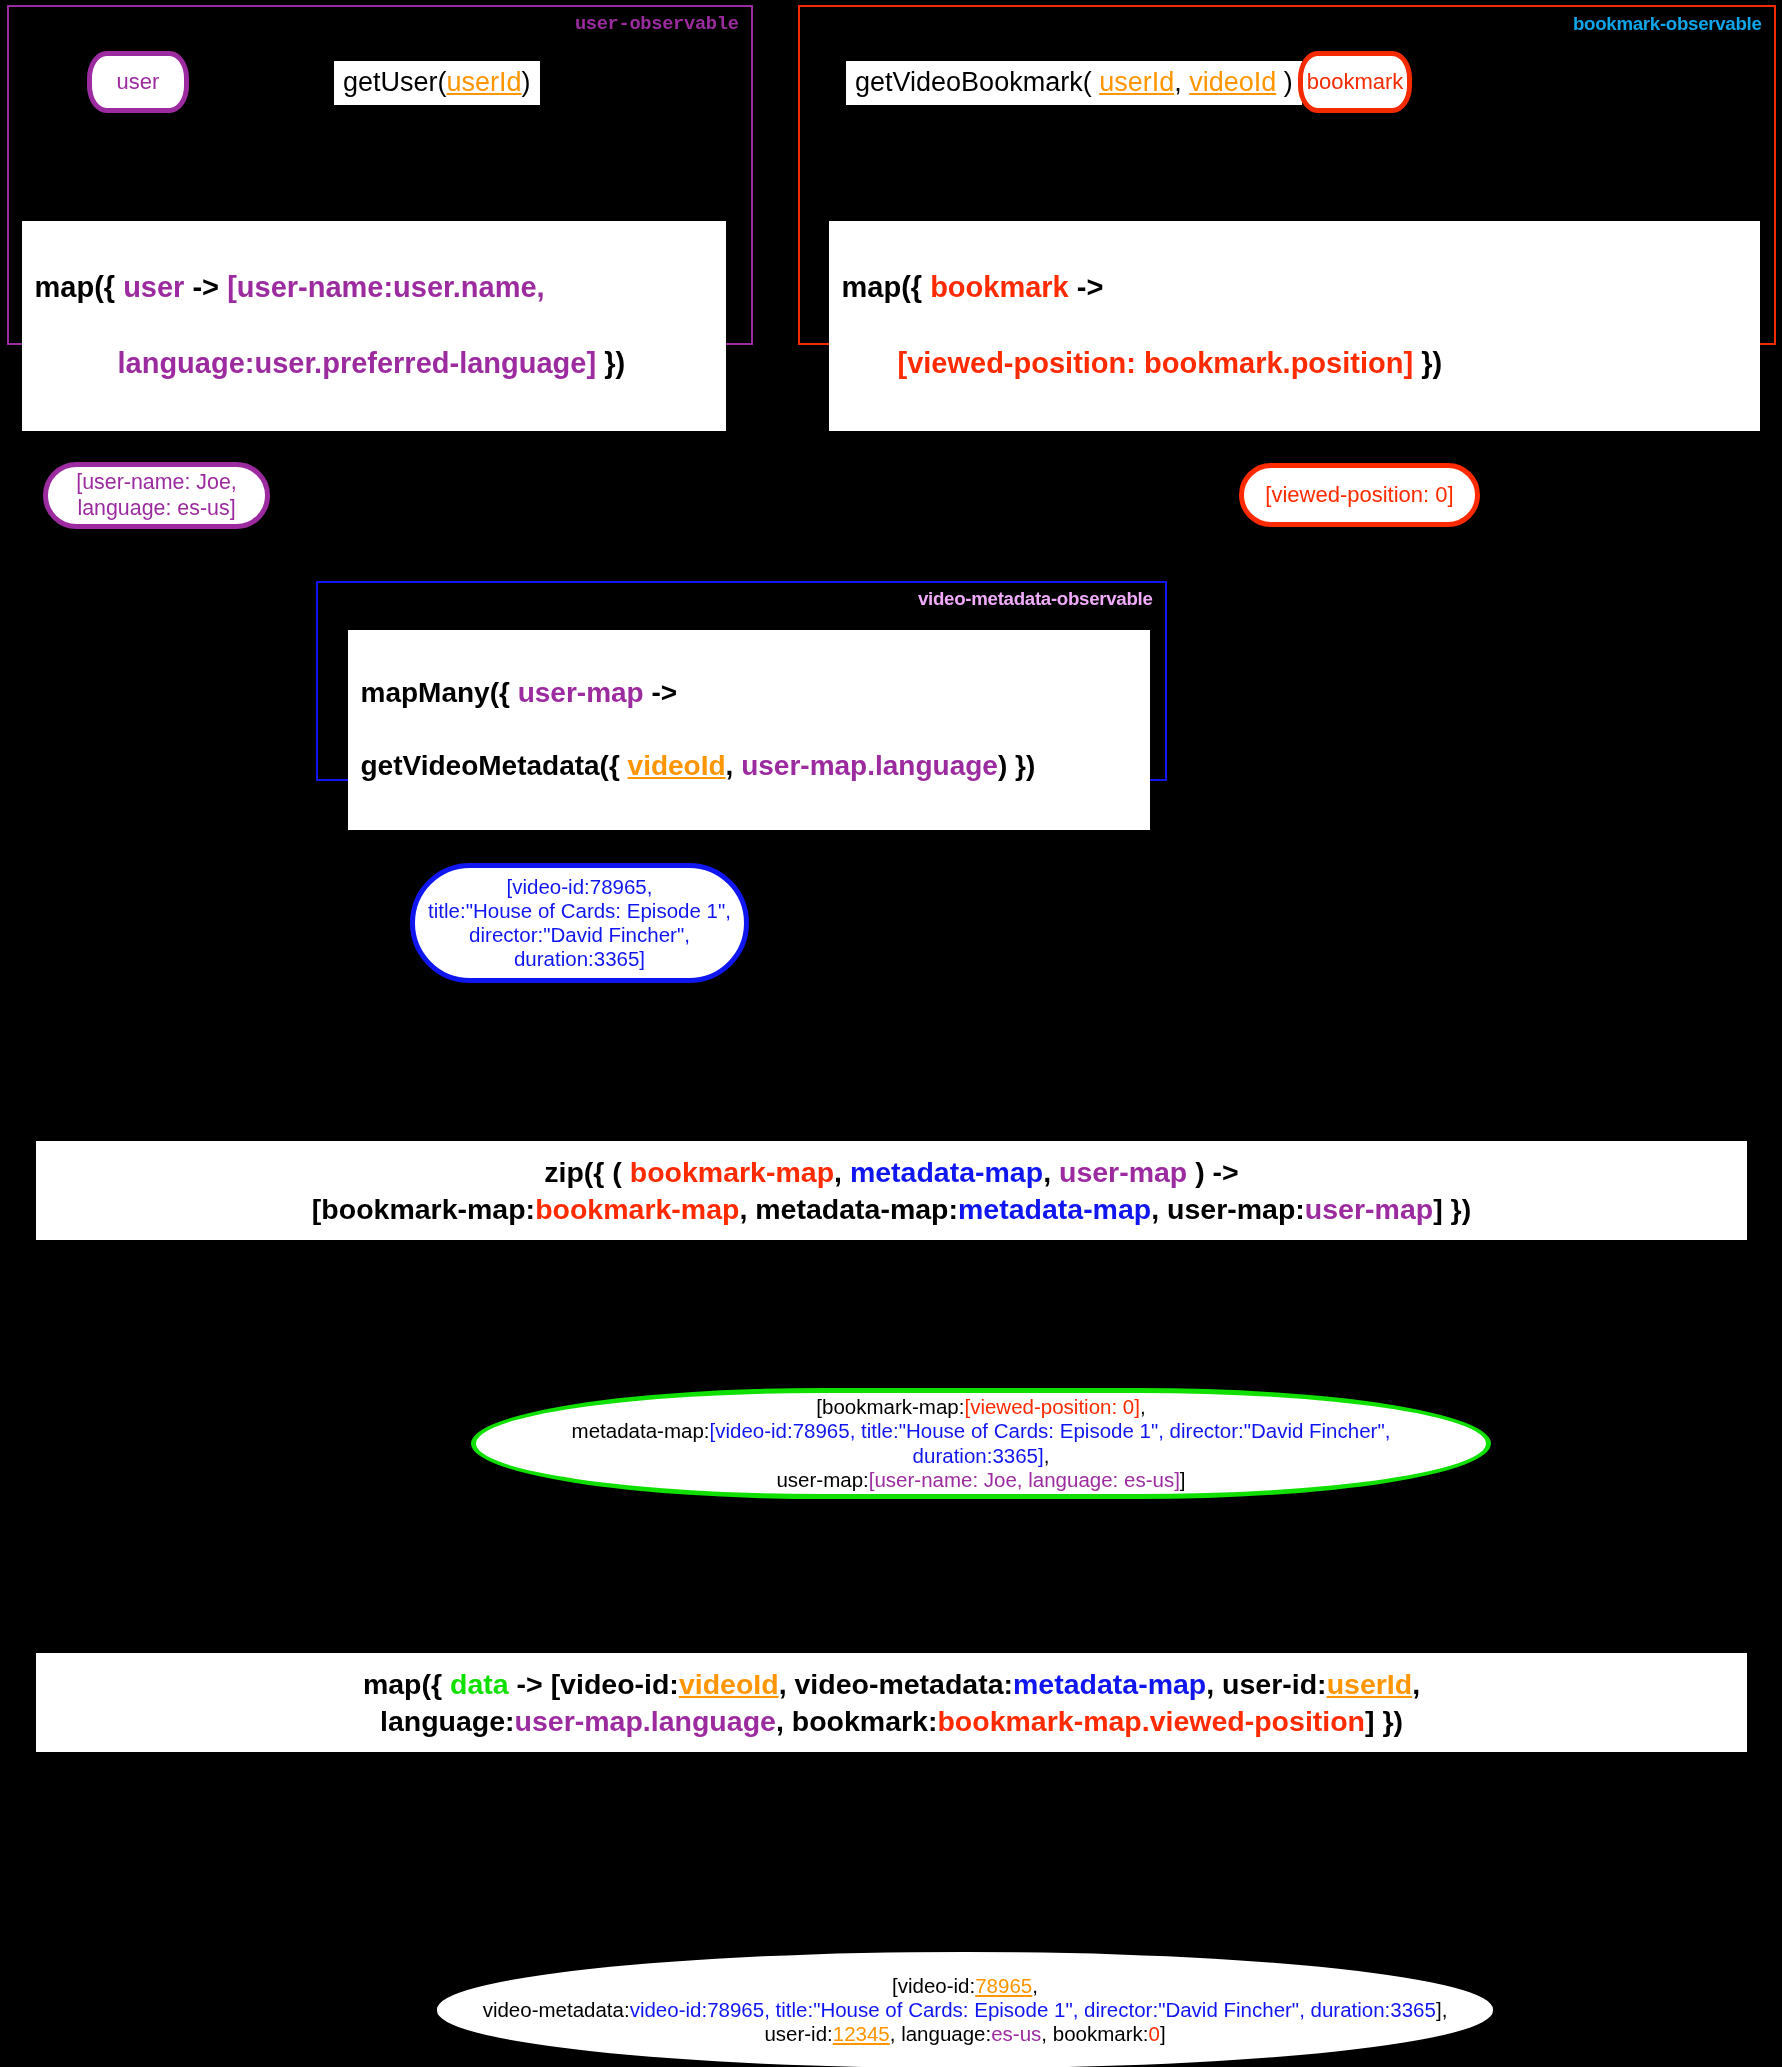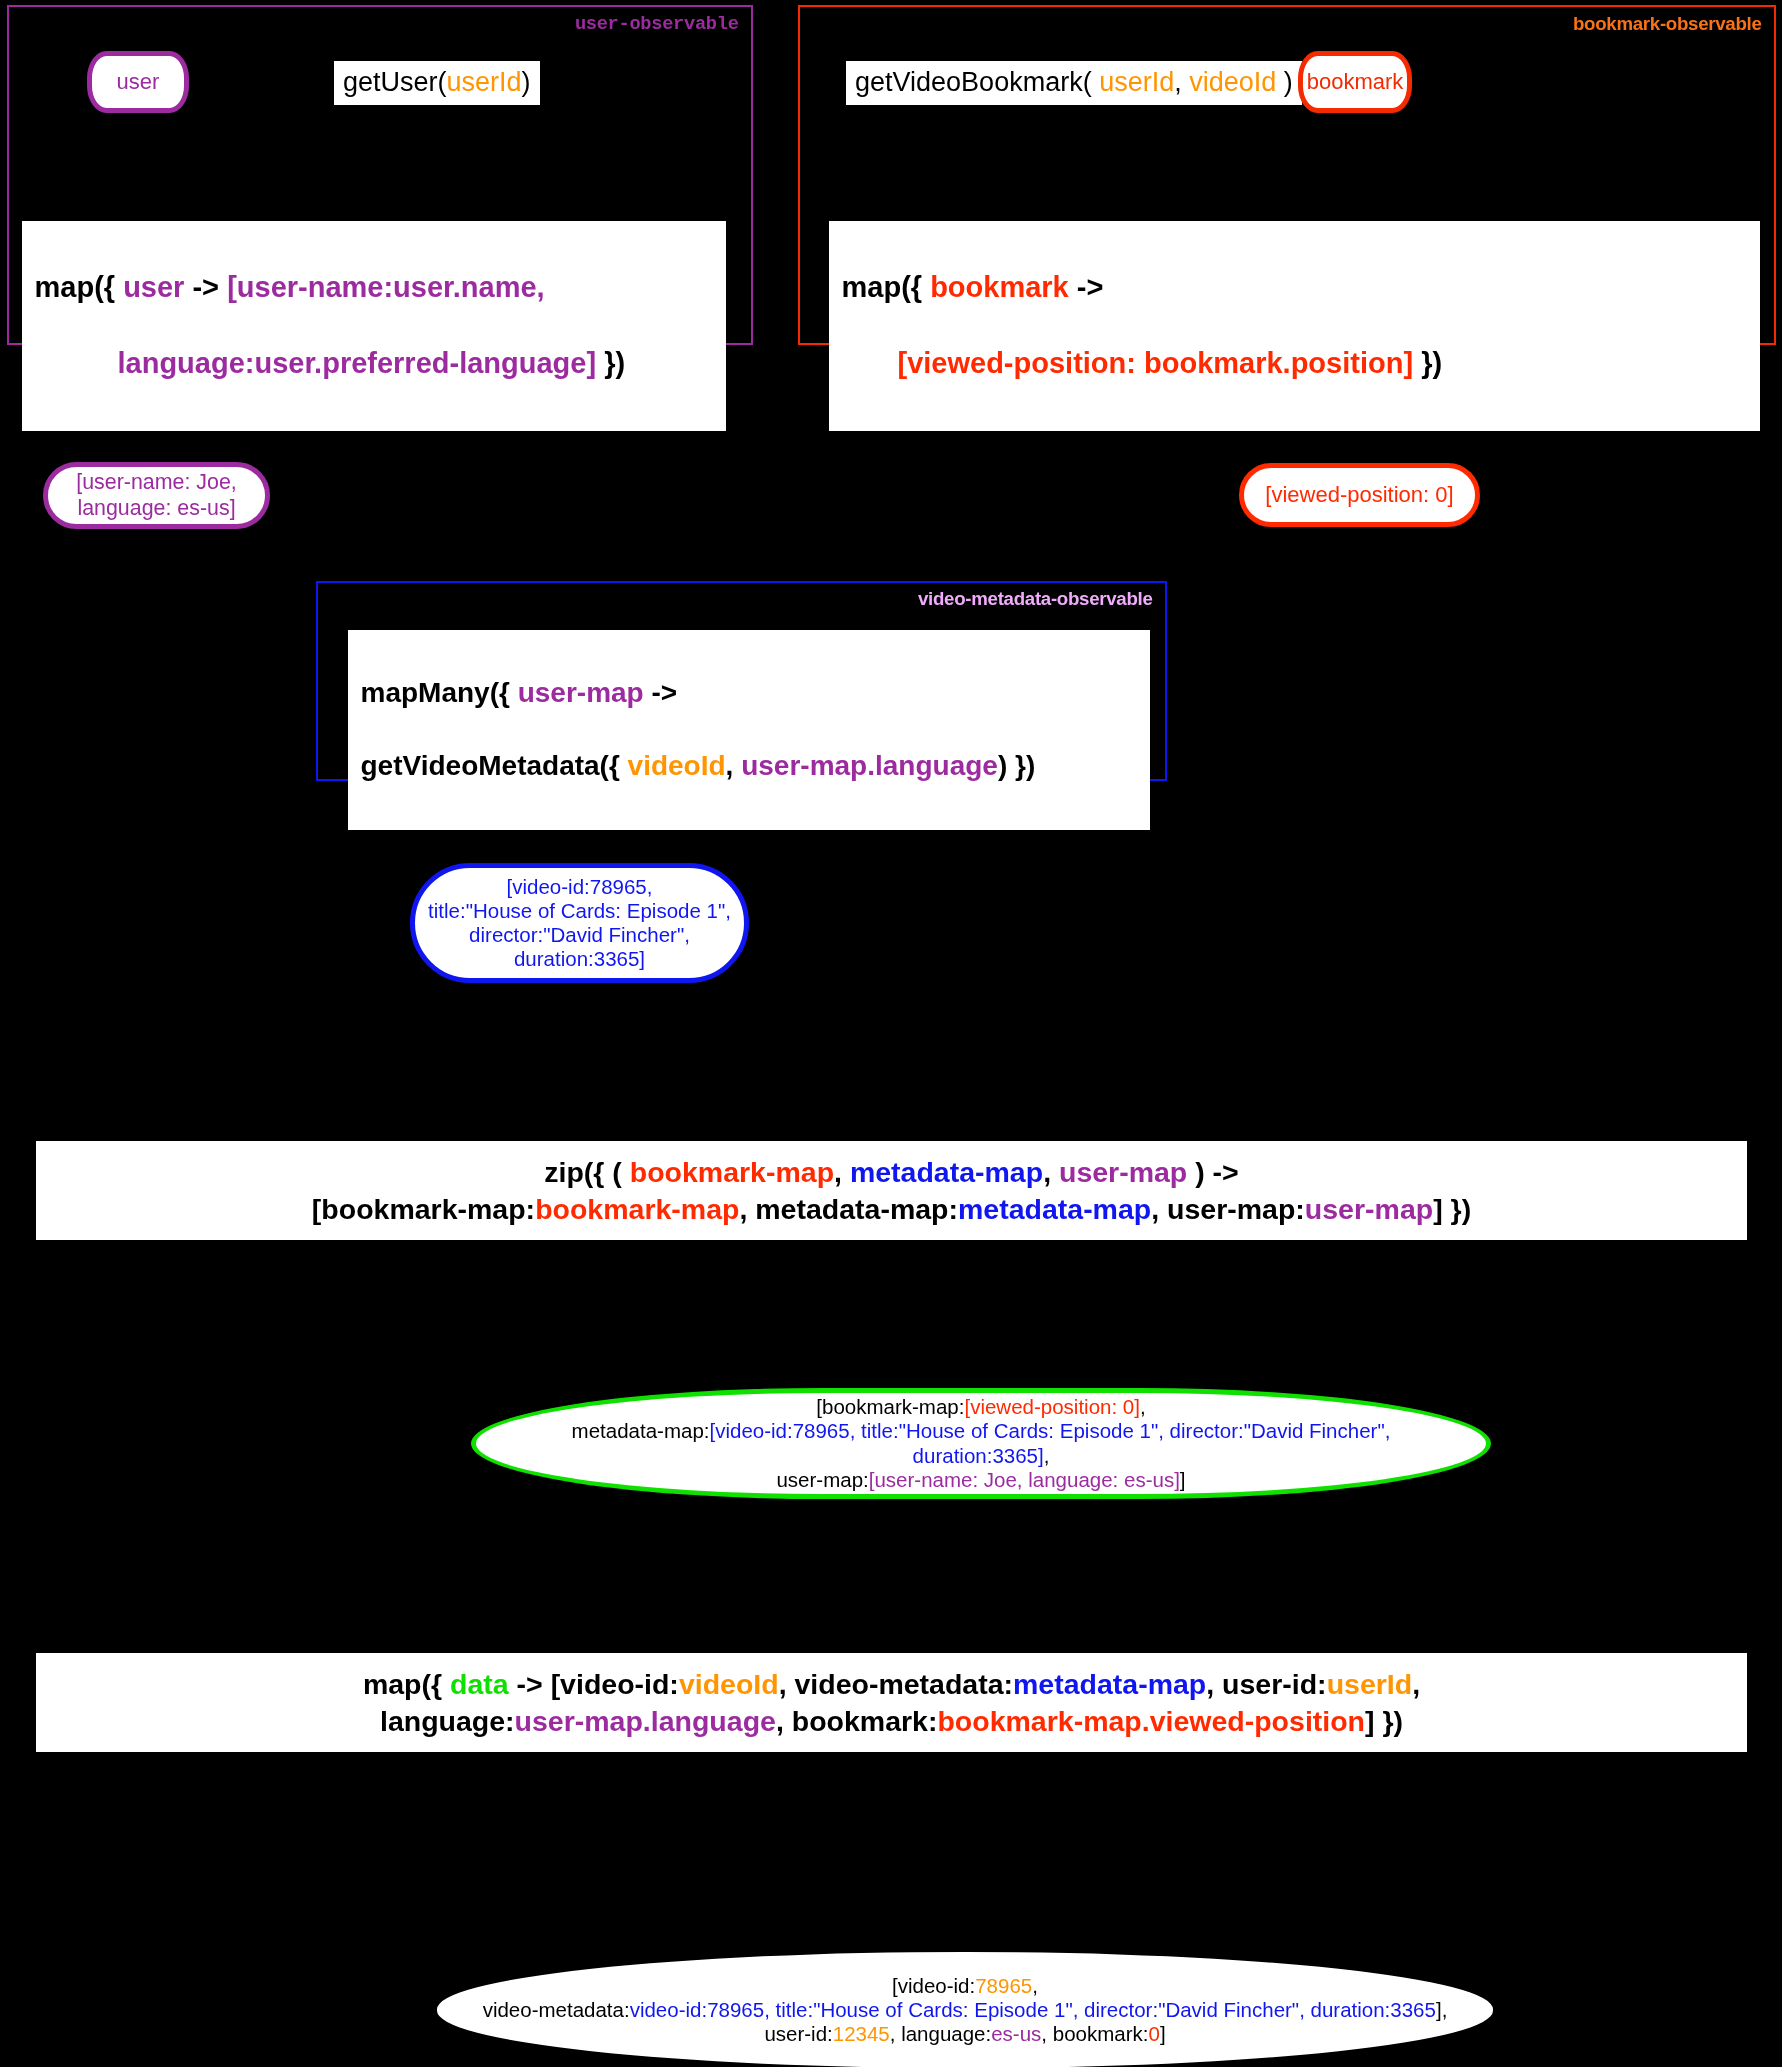--- a/index.html
+++ b/index.html
@@ -65,21 +65,21 @@
   }
   .frame-user .frame-label { color: #9c2ba0; font-family: Liberation Mono, monospace; }
 
   .frame-bookmark {
     left: 798px;
     top: 5.3px;
     width: 978px;
     height: 340px;
     border-color: #f42a00;
   }
-  .frame-bookmark .frame-label { color: #f97316; }
+  .frame-bookmark .frame-label { color: #0ea5e9; }
 
   .frame-video {
     left: 316px;
     top: 581px;
     width: 851px;
     height: 200px;
     border-color: #1016f0;
   }
   .frame-video .frame-label { color: #f0abfc; }
 
@@ -241,21 +241,21 @@
     border-radius: 535px / 58px;
     border-color: #ffffff;
     color: #000000;
     font-size: 20.5px;
     white-space: normal;
     padding: 0 36px;
   }
   .bubble .bubble-text { display: block; }
 
   
-  .t-orange { color: #ff9500; }
+  .t-orange { color: #ff9500; text-decoration: underline; }
   .t-purple { color: #9c2ba0; }
   .t-red    { color: #ff2a00; }
   .t-blue   { color: #1016f0; }
   .t-green  { color: #10e000; }
   .t-black  { color: #000000; }
 </style>
 </head>
 <body>
 
 <div class="stage">

